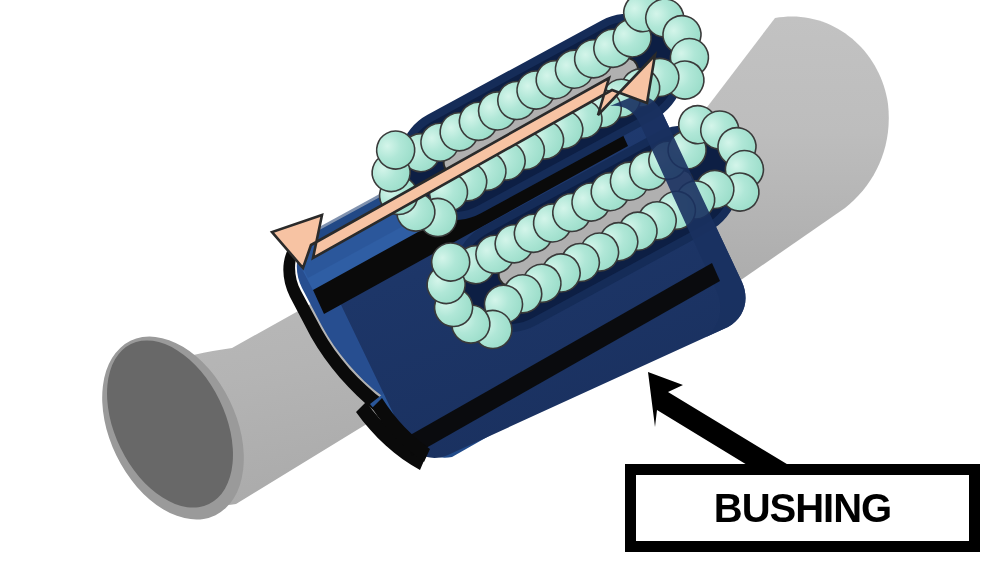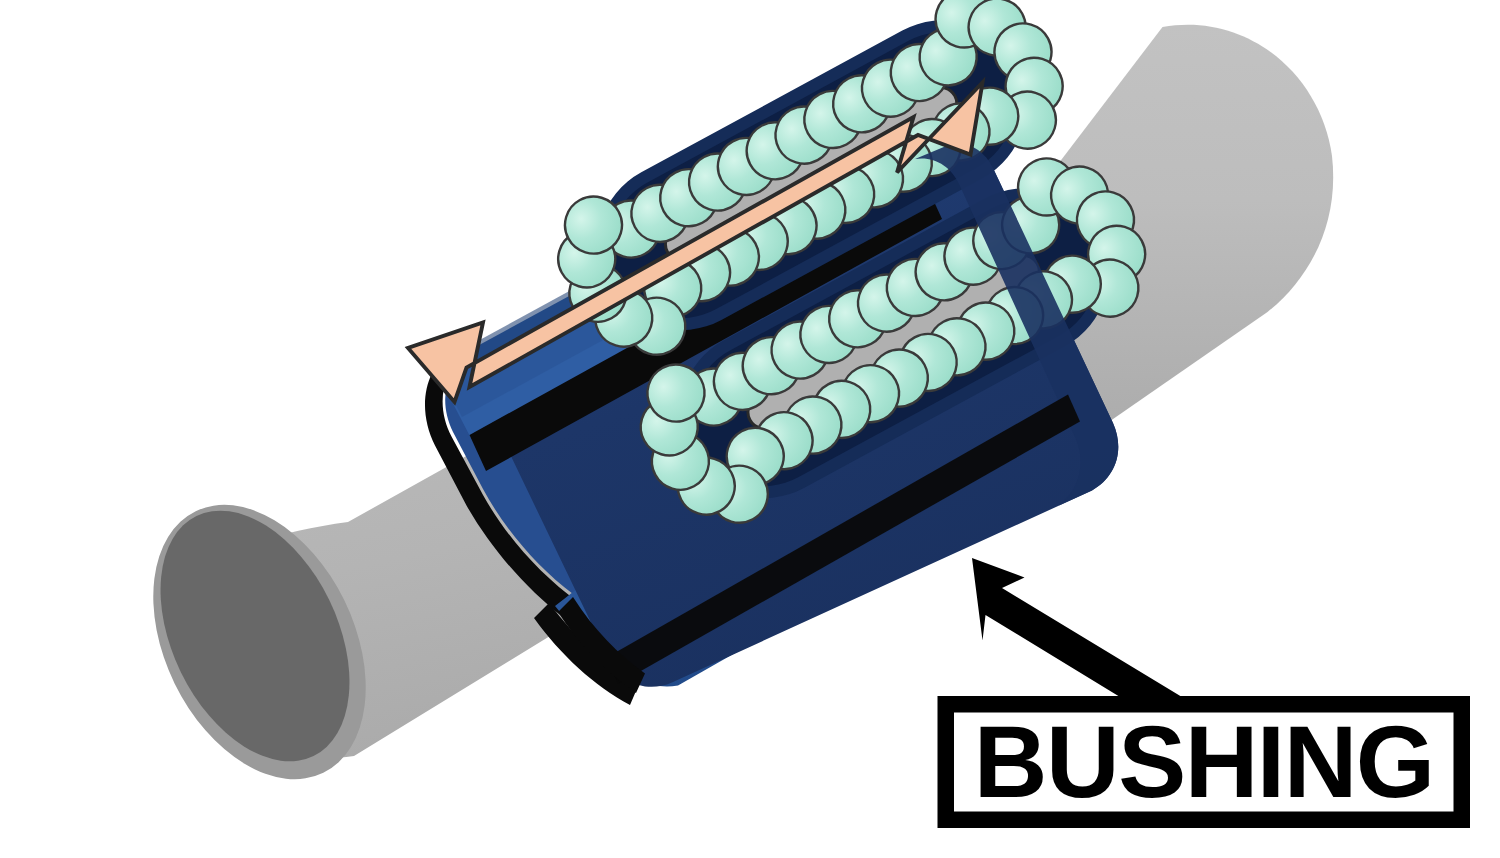--- a/index.html
+++ b/index.html
@@ -35,21 +35,21 @@
     box-sizing: border-box;
     border: 11px solid #000000;
     background: #ffffff;
     display: flex;
     align-items: center;
     justify-content: center;
   }
   .callout-text {
     font-family: "Liberation Sans", sans-serif;
     font-weight: bold;
-    font-size: 68px;
+    font-size: 40px;
     line-height: 60px;
     letter-spacing: -1px;
     color: #000000;
     white-space: nowrap;
     user-select: none;
   }
 </style>
 </head>
 <body>
 

